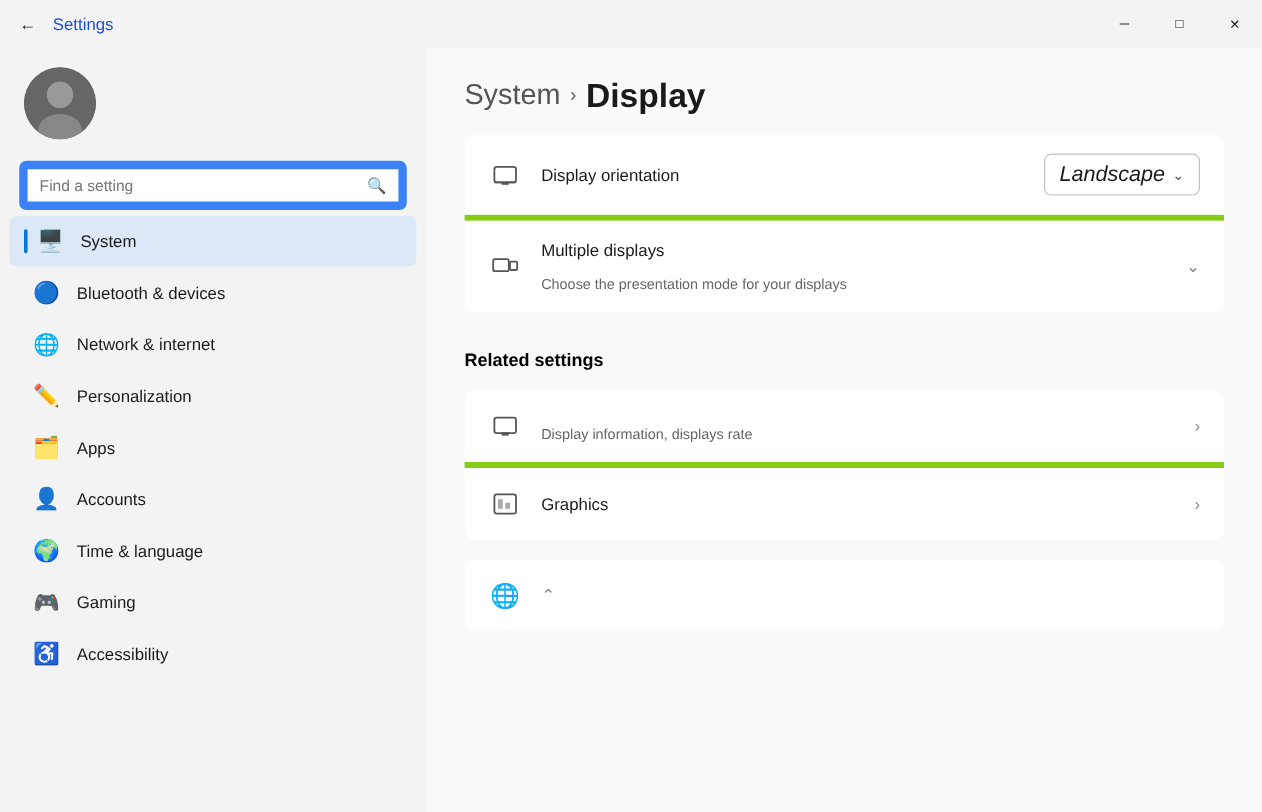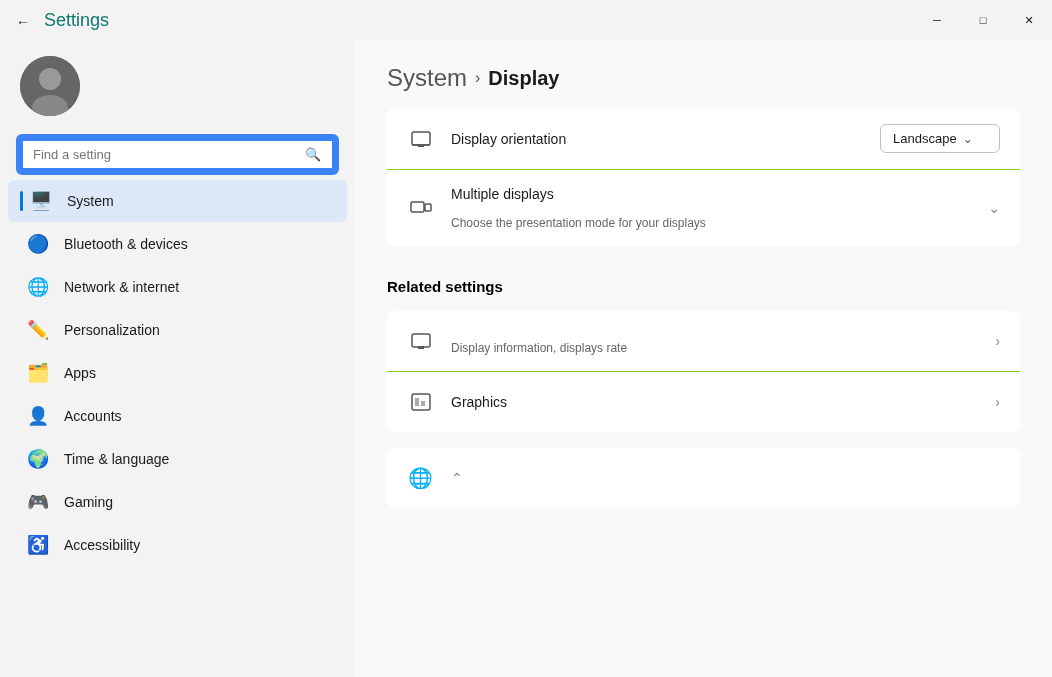--- a/index.html
+++ b/index.html
@@ -22,22 +22,22 @@
       padding: 0 0 0 12px;
       height: 40px;
       flex-shrink: 0;
     }
     .titlebar-left {
       display: flex;
       align-items: center;
       gap: 10px;
     }
     .titlebar-title {
-      font-size: 18px;
-      color: #0f766e;
+      font-size: 14px;
+      color: #1d4ed8;
     }
     .titlebar-controls {
       display: flex;
       align-items: stretch;
       height: 40px;
     }
     .titlebar-btn {
       width: 46px;
       height: 40px;
       display: flex;
@@ -166,37 +166,37 @@
     .breadcrumb-system {
       font-size: 24px;
       color: #555;
       font-weight: 300;
     }
     .breadcrumb-chevron {
       font-size: 16px;
       color: #555;
     }
     .breadcrumb-current {
-      font-size: 20px;
+      font-size: 28px;
       font-weight: 700;
       color: #1a1a1a;
     }
 
     .settings-section {
       margin-top: 16px;
       border-radius: 8px;
       overflow: hidden;
     }
 
     .setting-row {
       display: flex;
       align-items: center;
       background: white;
       padding: 16px 20px;
-      border-bottom: 1px solid #84cc16;
+      border-bottom: 5px solid #84cc16;
       gap: 16px;
       cursor: pointer;
     }
     .setting-row:last-child { border-bottom: none; }
 
     .setting-icon {
       width: 28px;
       height: 28px;
       display: flex;
       align-items: center;
@@ -231,21 +231,21 @@
       align-items: center;
       gap: 6px;
       background: white;
       border: 1px solid #c0c0c0;
       border-radius: 6px;
       padding: 6px 12px;
       font-size: 13px;
       cursor: pointer;
       min-width: 120px;
     }
-    .dropdown-label { font-size: 13px; color: #1a1a1a; }
+    .dropdown-label { font-size: 18px; color: #1a1a1a; font-style: italic; }
     .chevron-down { font-size: 12px; color: #555; }
     .chevron-right { font-size: 14px; color: #888; }
 
     .section-label {
       font-size: 15px;
       font-weight: 700;
       color: #000000;
       margin: 32px 0 10px 0;
     }
   </style>

